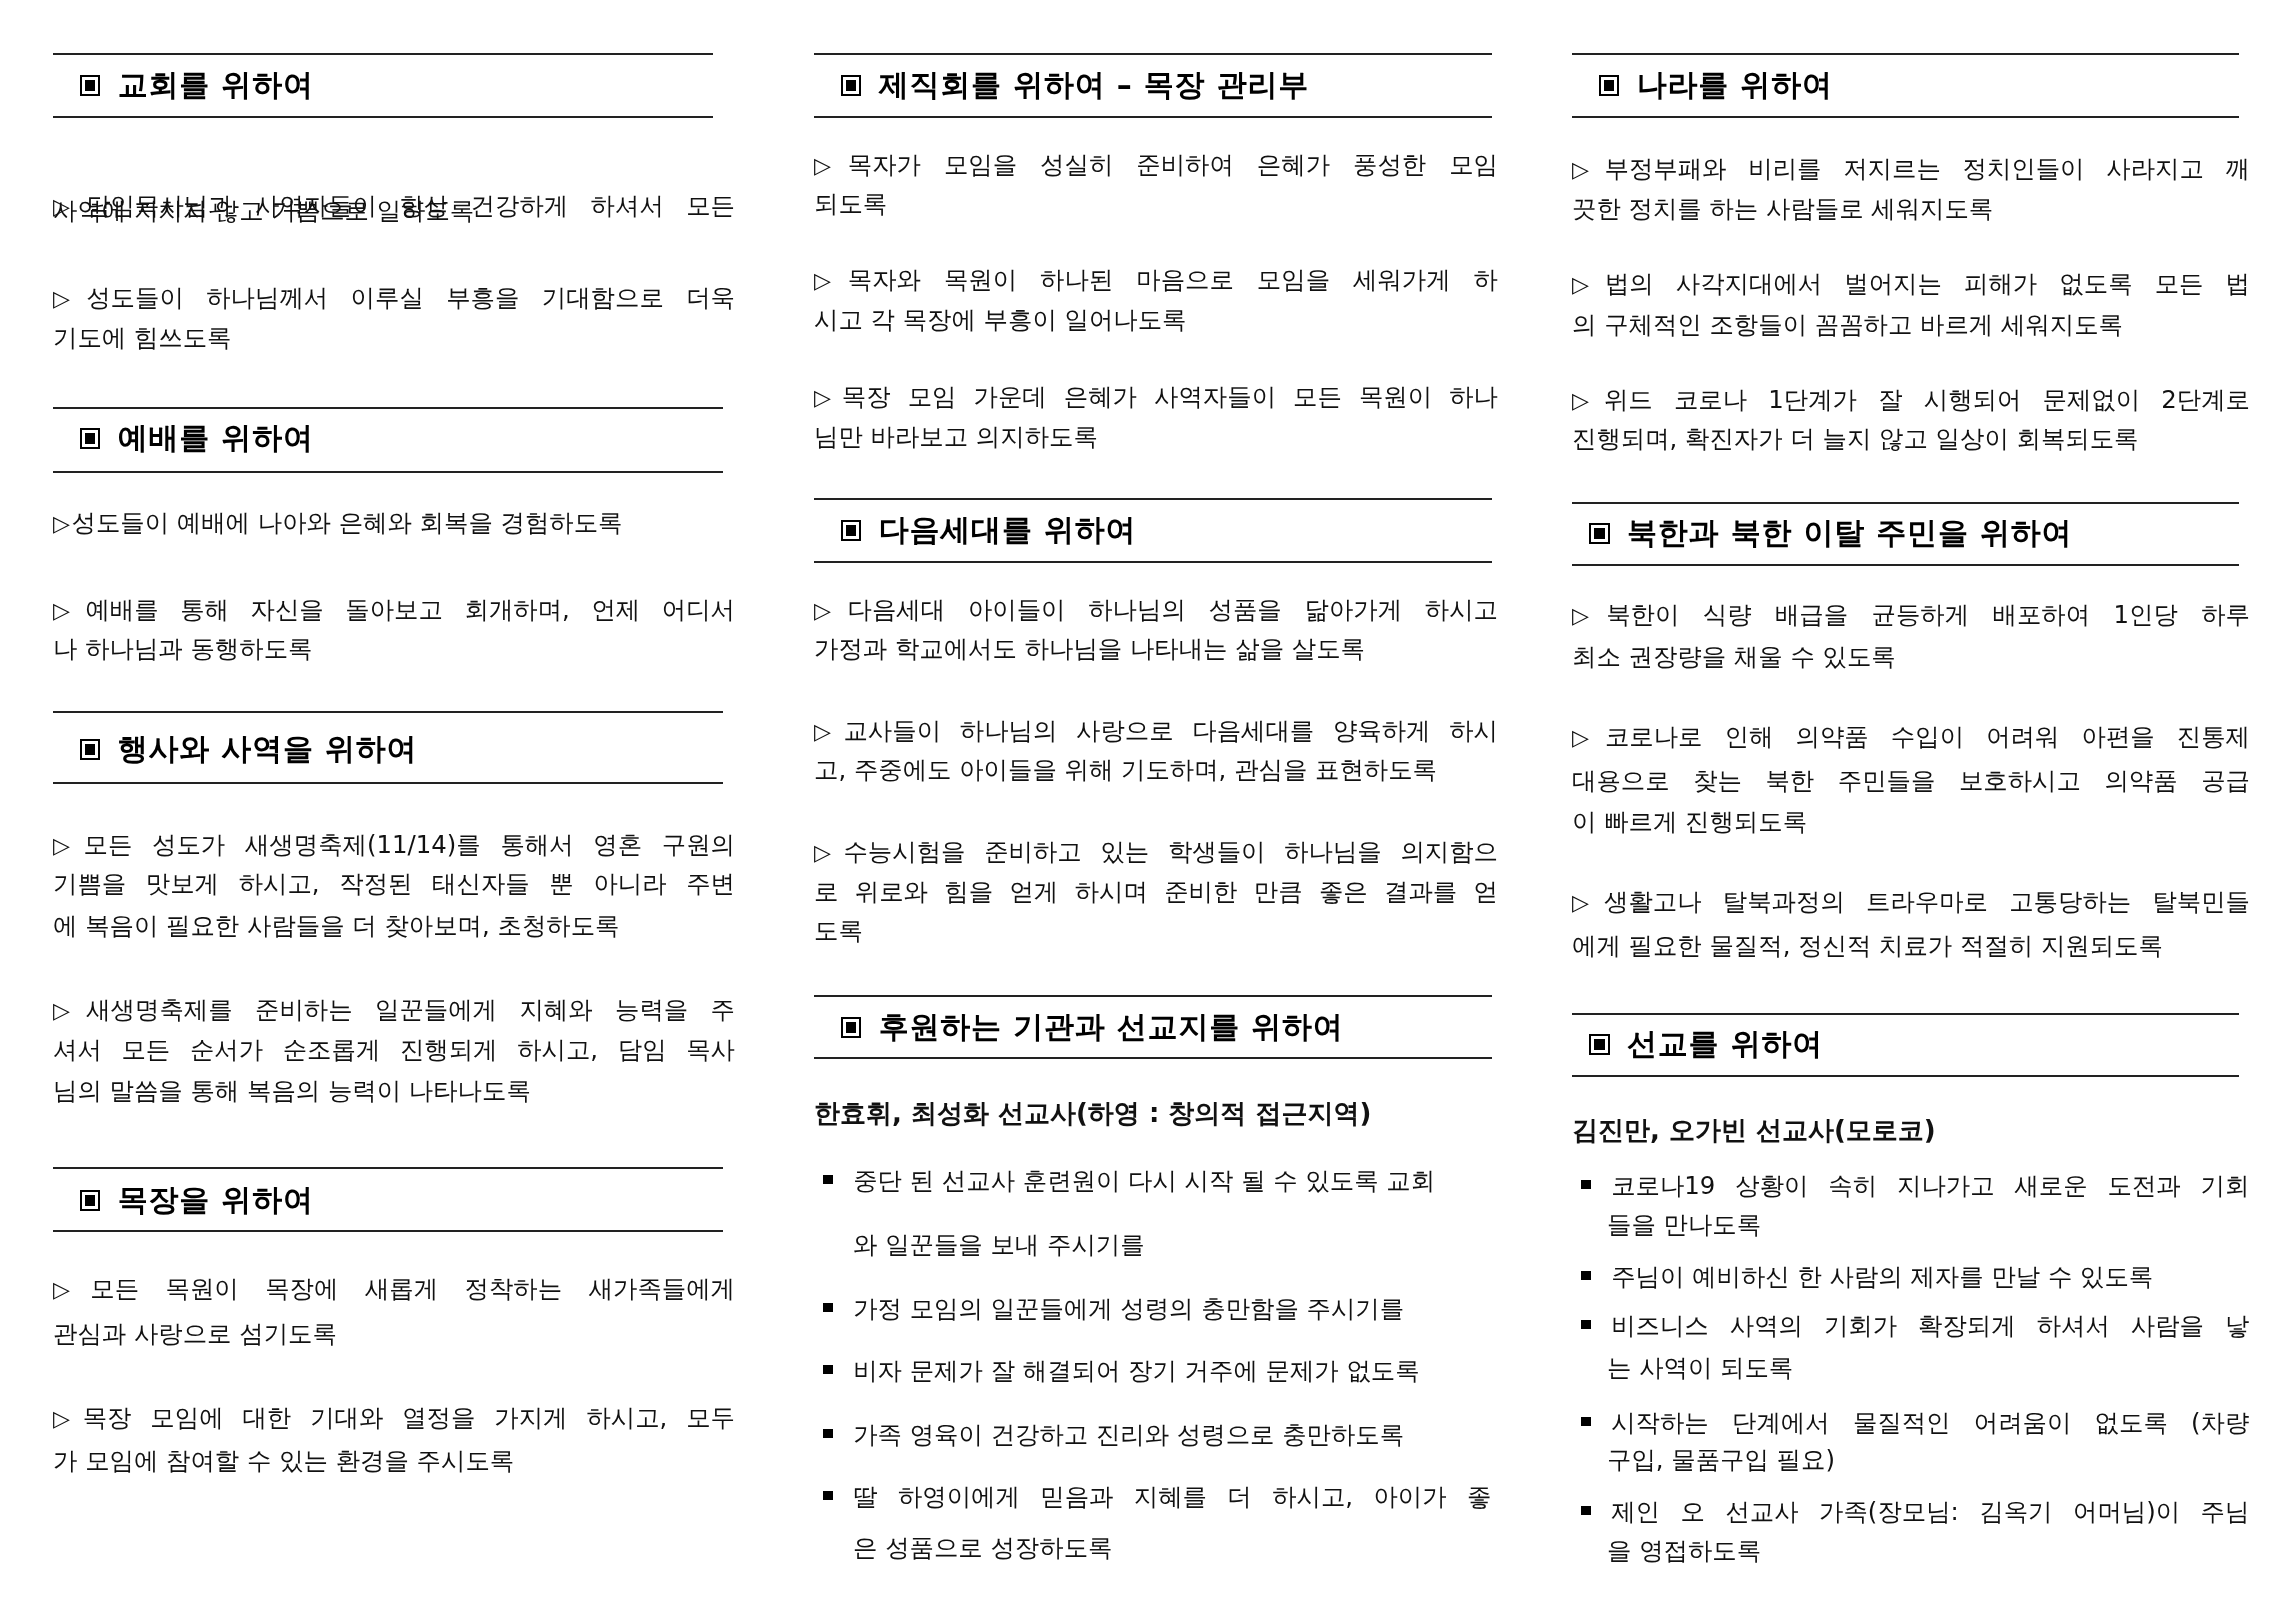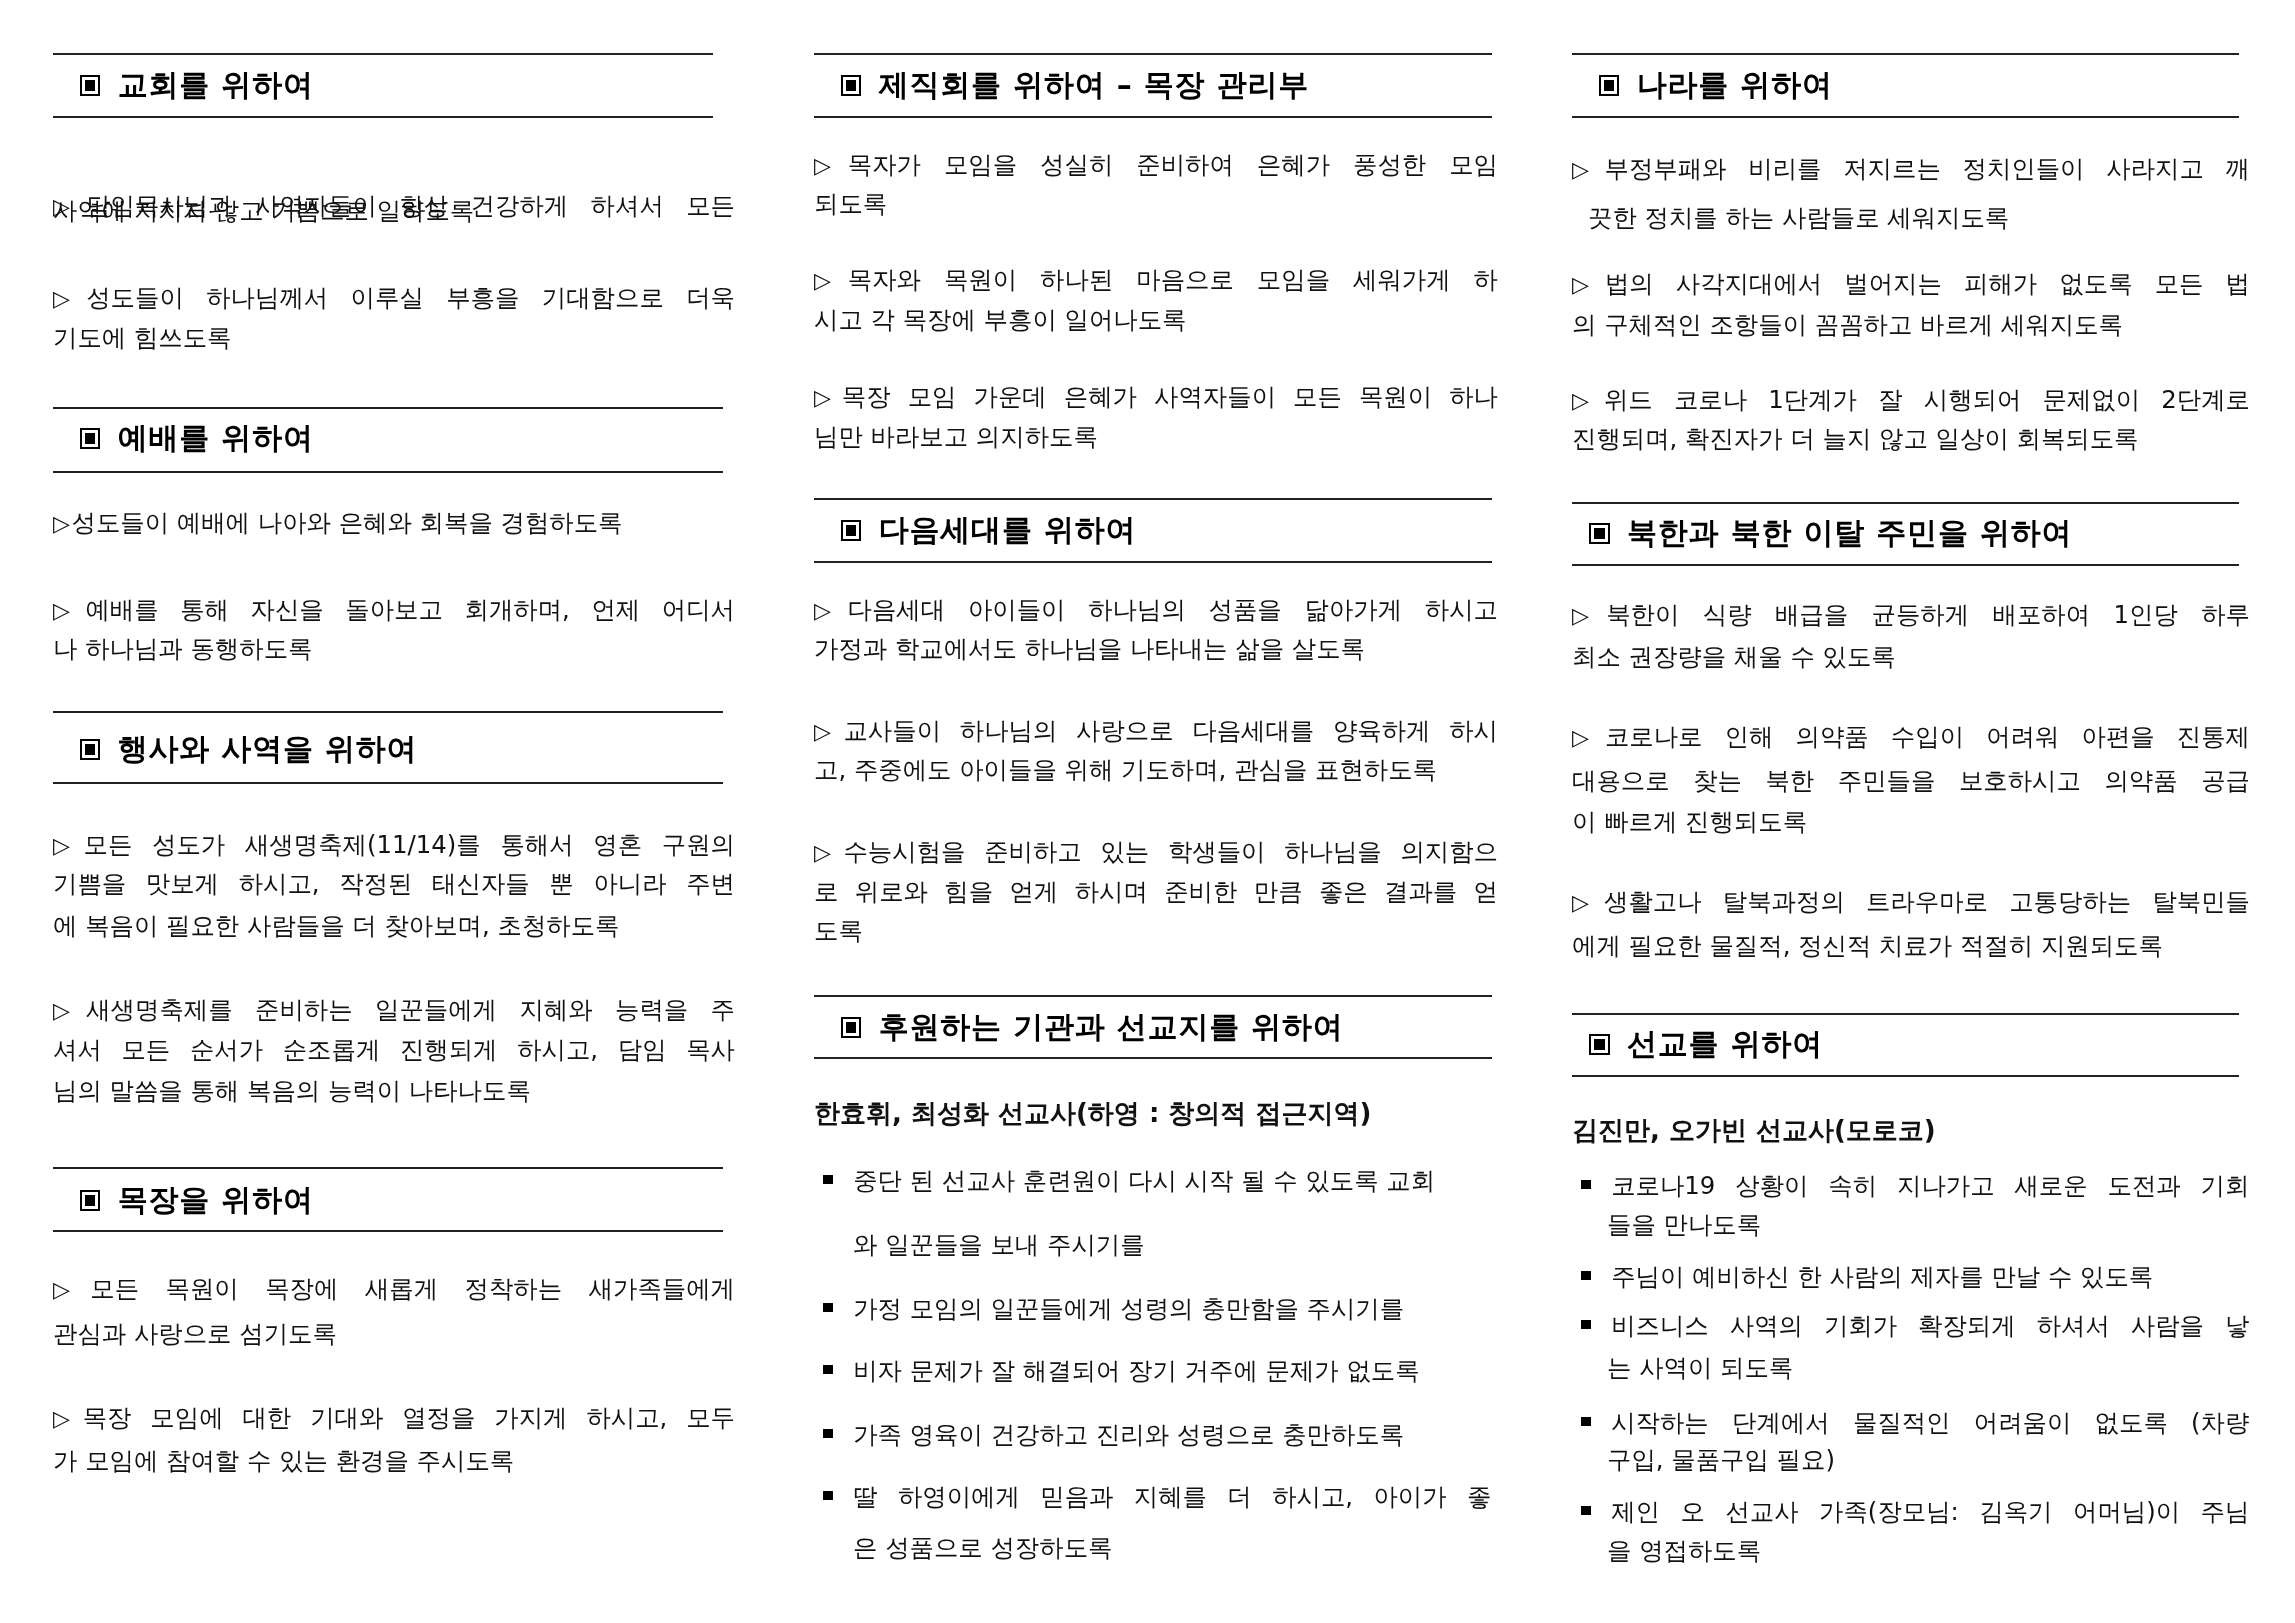--- a/index.html
+++ b/index.html
@@ -126,21 +126,21 @@
 <div class="col" style="left:1572px;width:692px;">
 
   <div class="rule" style="top:53px;width:667px;"></div>
   <div class="heading" style="top:62px;">
     <span class="hicon"></span>
     <span>나라를 위하여</span>
   </div>
   <div class="rule" style="top:116px;width:667px;"></div>
 
   <div class="line j" style="top:151px;width:678px;"><span class="tri">▷</span><span>부정부패와 비리를 저지르는 정치인들이 사라지고 깨</span></div>
-  <div class="line" style="top:200px;margin-left:16px;">끗한 정치를 하는 사람들로 세워지도록</div>
+  <div class="line" style="top:191px;">끗한 정치를 하는 사람들로 세워지도록</div>
   <div class="line j" style="top:266px;width:678px;"><span class="tri">▷</span><span>법의 사각지대에서 벌어지는 피해가 없도록 모든 법</span></div>
   <div class="line" style="top:307px;">의 구체적인 조항들이 꼼꼼하고 바르게 세워지도록</div>
   <div class="line j" style="top:382px;width:678px;"><span class="tri">▷</span><span>위드 코로나 1단계가 잘 시행되어 문제없이 2단계로</span></div>
   <div class="line" style="top:421px;">진행되며, 확진자가 더 늘지 않고 일상이 회복되도록</div>
 
   <div class="rule" style="top:502px;width:667px;"></div>
   <div class="heading" style="top:510px;">
     <span class="hicon" style="margin-left:17.3px;"></span>
     <span>북한과 북한 이탈 주민을 위하여</span>
   </div>

